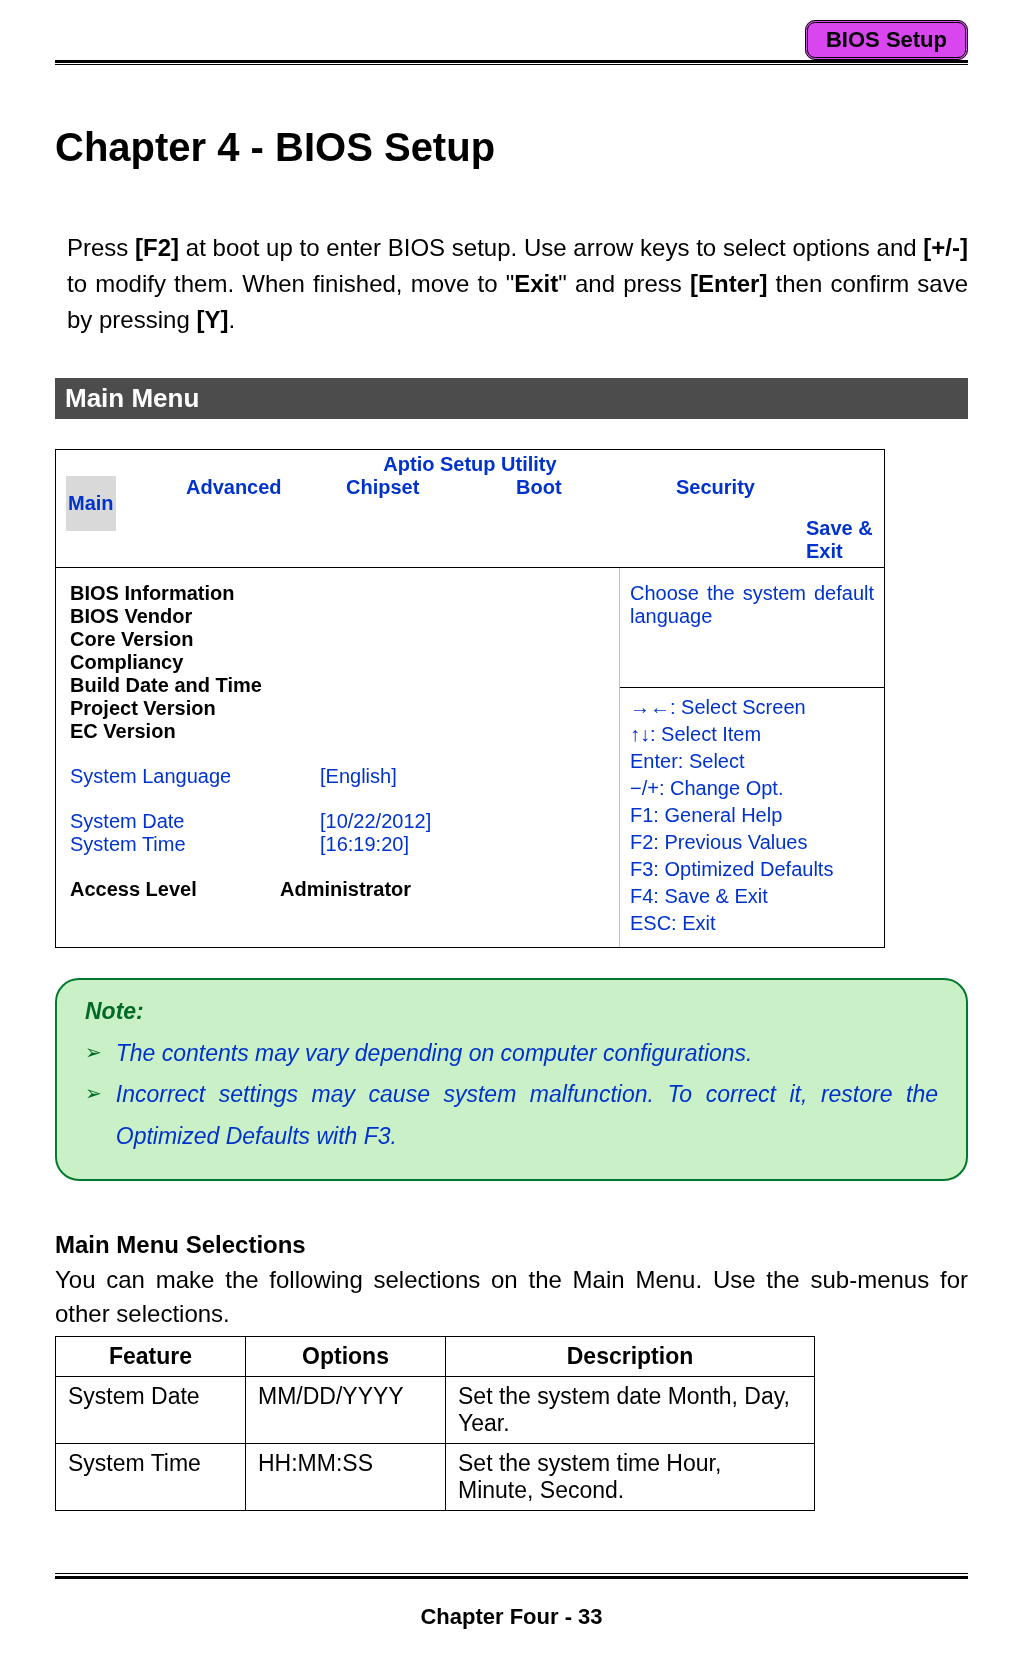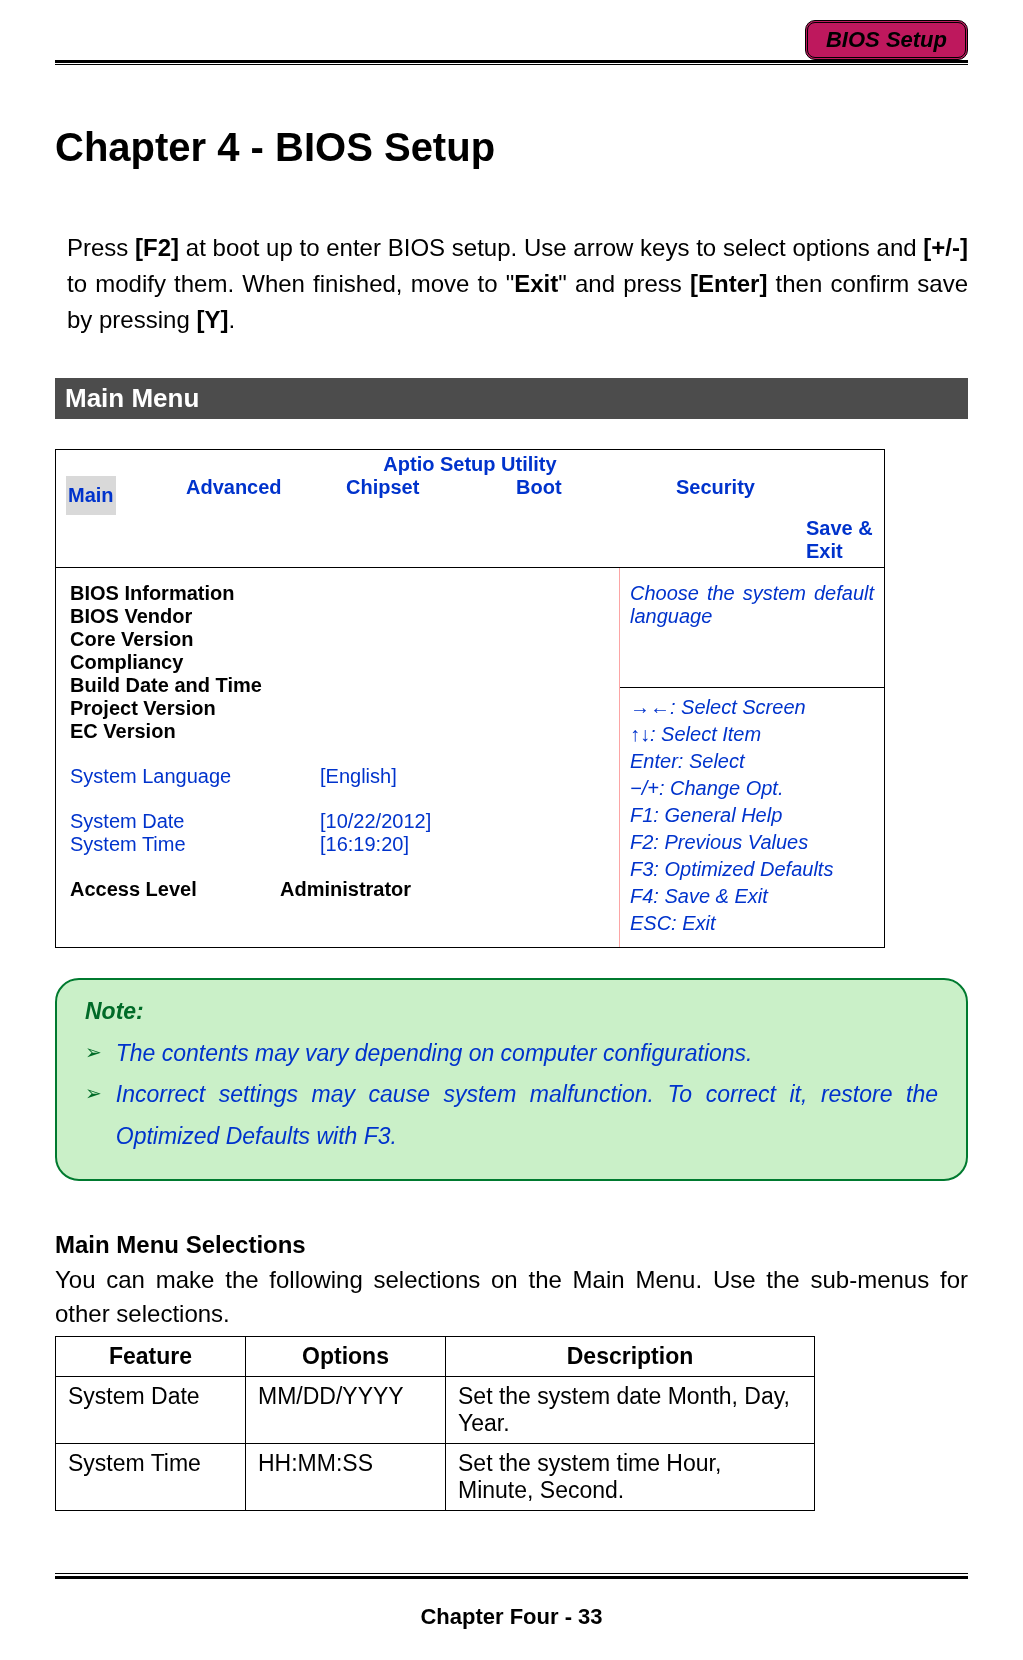--- a/index.html
+++ b/index.html
@@ -19,23 +19,22 @@
     height: 50px;
   }
   .header-badge {
     position: absolute;
     right: 0;
     top: 0;
     border: 3px double #000;
     border-radius: 10px;
     padding: 4px 18px;
     font-weight: bold;
-    font-style: italic;
     font-size: 22px;
-    background: #be185d;
+    background: #d946ef;
   }
   .header-rule {
     position: absolute;
     top: 40px;
     left: 0;
     right: 0;
     height: 5px;
     border-top: 3px solid #000;
     border-bottom: 1px solid #000;
   }
@@ -80,38 +79,37 @@
     padding: 0 10px 4px 10px;
     border-bottom: 1px solid #000;
   }
   .aptio-tabs span { display: inline-block; }
   .tab-main   { width: 120px; }
   .tab-adv    { width: 160px; }
   .tab-chip   { width: 170px; }
   .tab-boot   { width: 160px; }
   .tab-sec    { width: 130px; }
   .tab-save   { flex: 1; margin-top: 41px; }
-  .tab-hilite { background: #d9d9d9; padding: 8px 2px; }
+  .tab-hilite { background: #d9d9d9; padding: 16px 2px; }
   .aptio-body { display: flex; }
   .aptio-left {
     flex: 1;
     padding: 14px 10px 10px 14px;
     border-right: 1px solid #fca5a5;
     font-size: 20px;
   }
   .aptio-left .bold-line { font-weight: bold; }
   .kv-row { display: flex; }
   .kv-label { width: 250px; }
   .kv-value { color: #0033cc; }
   .blue-text { color: #0033cc; }
   .aptio-right {
     width: 264px;
     display: flex;
     flex-direction: column;
-    font-style: italic;
   }
   .help-box {
     border-bottom: 1px solid #000;
     color: #0033cc;
     padding: 14px 10px 10px 10px;
     min-height: 120px;
     text-align: justify;
   }
   .keys-box {
     color: #0033cc;

